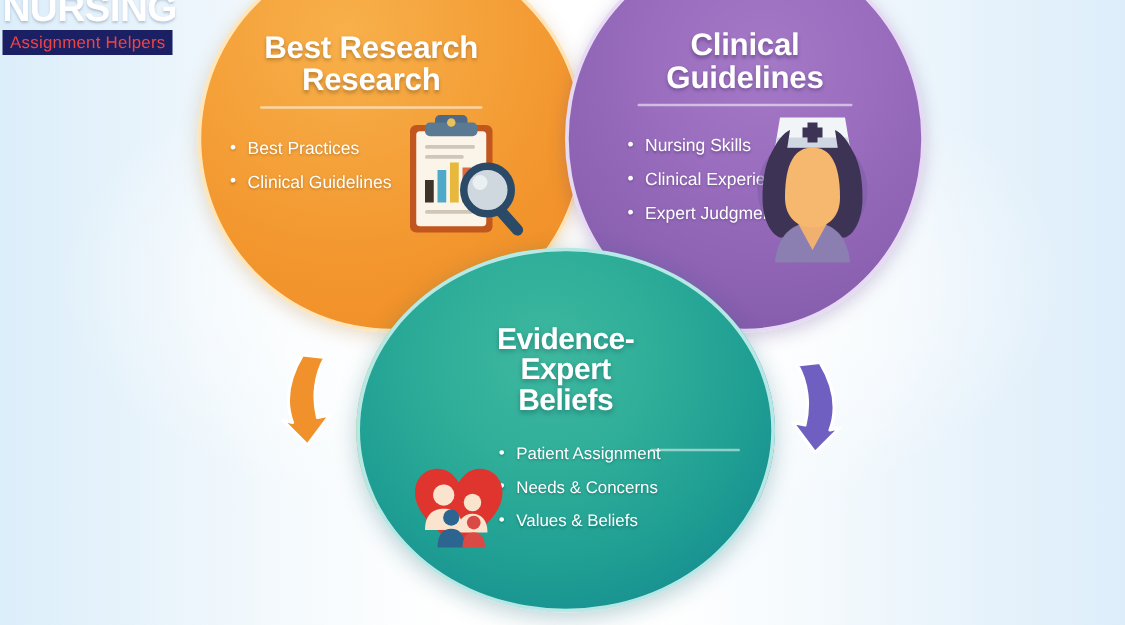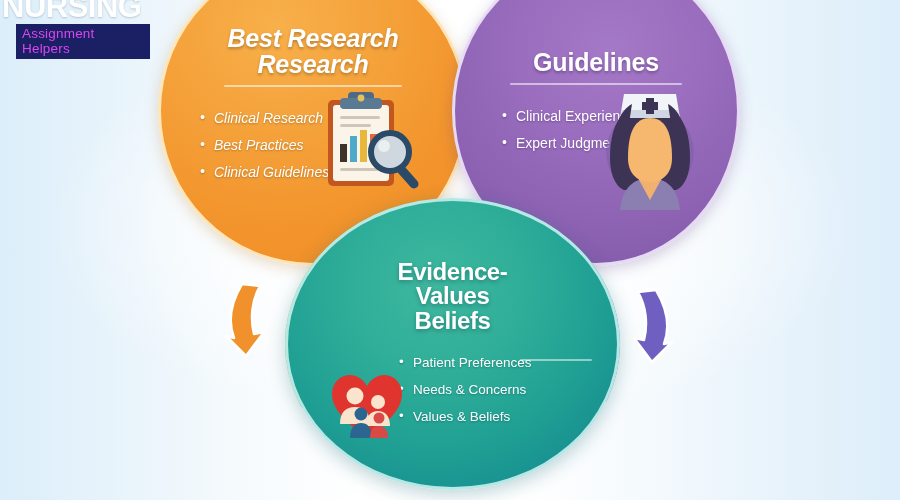--- a/index.html
+++ b/index.html
@@ -51,26 +51,26 @@
     font-size: 31px;
     letter-spacing: -0.5px;
     color: #ffffff;
     line-height: 34px;
     padding-left: 2px;
     text-shadow: 0 1px 2px rgba(120,140,170,0.45);
   }
   .logo-sub {
     display: inline-block;
     background: #1b1f63;
-    color: #d946ef;
+    color: #ef4444;
     font-size: 13.5px;
     font-weight: normal;
     letter-spacing: 0.2px;
     padding: 2px 6px 3px 6px;
-    margin-left: 16px;
+    margin-left: 2px;
     line-height: 15px;
   }
 
   
   .circle {
     position: absolute;
     border-radius: 50%;
     box-sizing: border-box;
   }
 
@@ -170,21 +170,21 @@
     white-space: nowrap;
   }
   .bullets li:before {
     content: "\2022";
     position: absolute;
     left: 0;
     top: -1px;
   }
 
   
-  .panel-orange { left: 168px; top: 26px; width: 290px; font-style: italic; }
+  .panel-orange { left: 152px; top: 26px; width: 290px; }
   .panel-orange .panel-title { font-size: 25px; letter-spacing: -0.2px; }
   .panel-orange .title-divider { width: 178px; }
   .panel-orange .bullets {
     margin-top: 18px;
     margin-left: 32px;
     font-size: 14px;
     line-height: 27px;
   }
 
   
@@ -257,21 +257,20 @@
     </svg>
   </div>
 
   <div class="panel panel-orange">
     <div class="panel-title">
       <span>Best Research</span><br>
       <span>Research</span>
     </div>
     <div class="title-divider"></div>
     <ul class="bullets">
-      <li>Clinical Research</li>
       <li>Best Practices</li>
       <li>Clinical Guidelines</li>
     </ul>
   </div>
 
   <div class="icon-clipboard">
     <svg width="98" height="104" viewBox="0 0 98 104">
       <rect x="6" y="12" width="66" height="86" rx="5" fill="#c2561f"></rect>
       <rect x="11" y="17" width="56" height="76" rx="3" fill="#fbf4e8"></rect>
       <rect x="26" y="4" width="26" height="14" rx="4" fill="#4e6a86"></rect>
@@ -285,25 +284,26 @@
       <rect x="48" y="46" width="7" height="28" fill="#e2683f"></rect>
       <rect x="18" y="80" width="38" height="3" rx="1.5" fill="#cfc6b8"></rect>
       <line x1="76" y1="78" x2="92" y2="96" stroke="#2b4a68" stroke-width="9" stroke-linecap="round"></line>
       <circle cx="68" cy="64" r="19" fill="#cfd8de" stroke="#2b4a68" stroke-width="6"></circle>
       <circle cx="62" cy="58" r="6" fill="#eef3f6" opacity="0.85"></circle>
     </svg>
   </div>
 
   <div class="panel panel-purple">
     <div class="panel-title">
-      <br>
+      <span>Clinical</span><br>
       <span>Guidelines</span>
     </div>
     <div class="title-divider"></div>
     <ul class="bullets">
+      <li>Nursing Skills</li>
       <li>Clinical Experience</li>
       <li>Expert Judgment</li>
     </ul>
   </div>
 
   <div class="icon-nurse">
     <svg width="104" height="132" viewBox="0 0 104 132">
       <circle cx="52" cy="70" r="44" fill="#7b5fa6" opacity="0.55"></circle>
       <path d="M12 76 C12 42 24 22 52 22 C80 22 92 42 92 76 C92 96 84 106 78 108 L26 108 C20 106 12 96 12 76 Z" fill="#3d3354"></path>
       <path d="M22 128 C24 106 36 96 52 96 C68 96 80 106 82 128 Z" fill="#8a7fb0"></path>
@@ -314,26 +314,26 @@
       <rect x="48" y="16" width="8" height="16" fill="#3d3354"></rect>
       <rect x="44" y="20" width="16" height="8" fill="#3d3354"></rect>
       <path d="M16 70 C14 48 22 28 34 22 L30 48 C26 56 22 62 20 72 Z" fill="#3d3354"></path>
       <path d="M88 70 C90 48 82 28 70 22 L74 48 C78 56 82 62 84 72 Z" fill="#3d3354"></path>
     </svg>
   </div>
 
   <div class="panel panel-teal">
     <div class="panel-title">
       <span class="nudge">Evidence-</span>
-      <span class="nudge">Values</span>
+      <span class="nudge">Expert</span>
       <span class="nudge">Beliefs</span>
     </div>
     <div class="teal-rule"></div>
     <ul class="bullets">
-      <li>Patient Preferences</li>
+      <li>Patient Assignment</li>
       <li>Needs &amp; Concerns</li>
       <li>Values &amp; Beliefs</li>
     </ul>
   </div>
 
   <div class="icon-heart">
     <svg width="74" height="70" viewBox="0 0 74 70">
       <path d="M37 66 C10 46 2 34 2 22 C2 10 11 3 20 3 C27 3 33 7 37 14 C41 7 47 3 54 3 C63 3 72 10 72 22 C72 34 64 46 37 66 Z" fill="#e0352f"></path>
       <circle cx="25" cy="24" r="8.5" fill="#fbe4cd"></circle>
       <path d="M10 52 C10 40 16 35 25 35 C34 35 40 40 40 52 Z" fill="#fbe4cd"></path>

